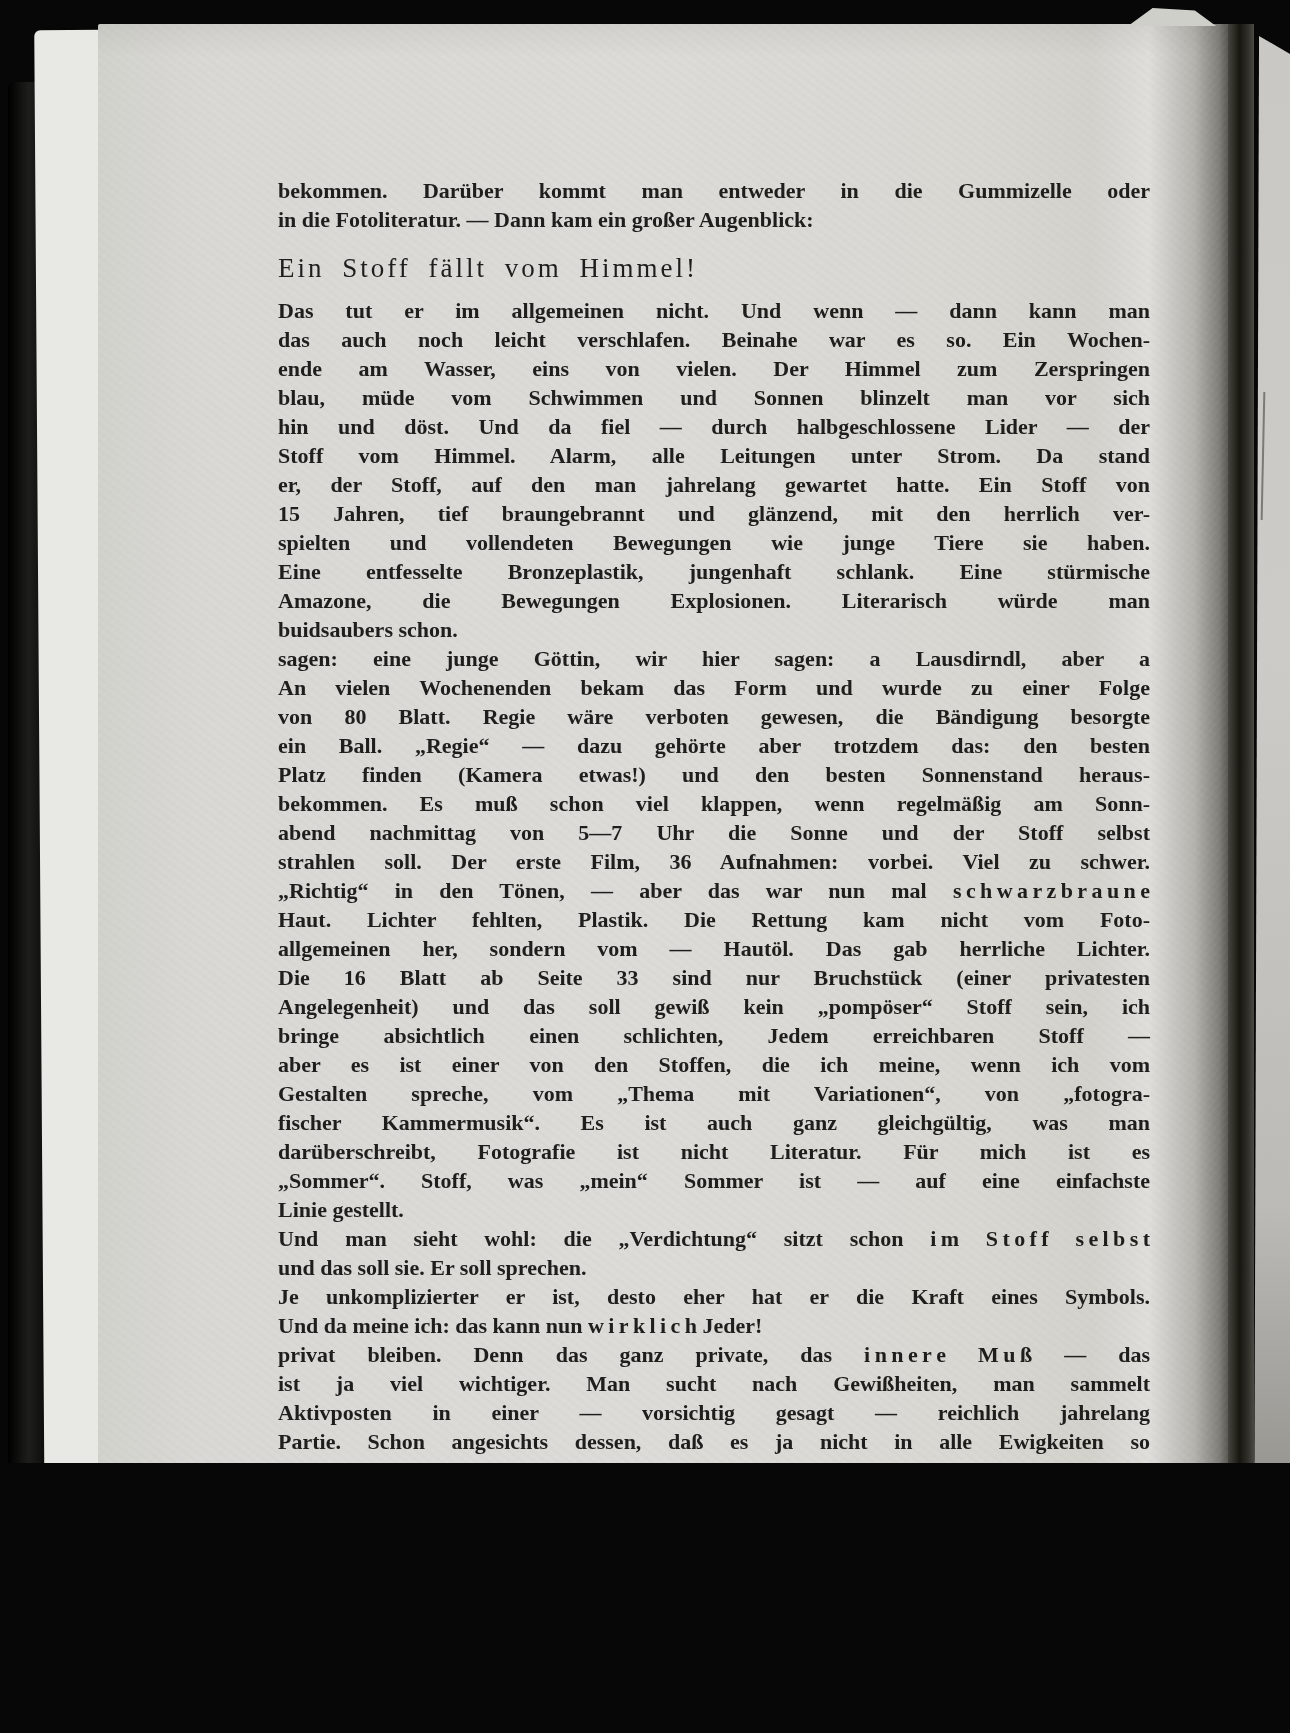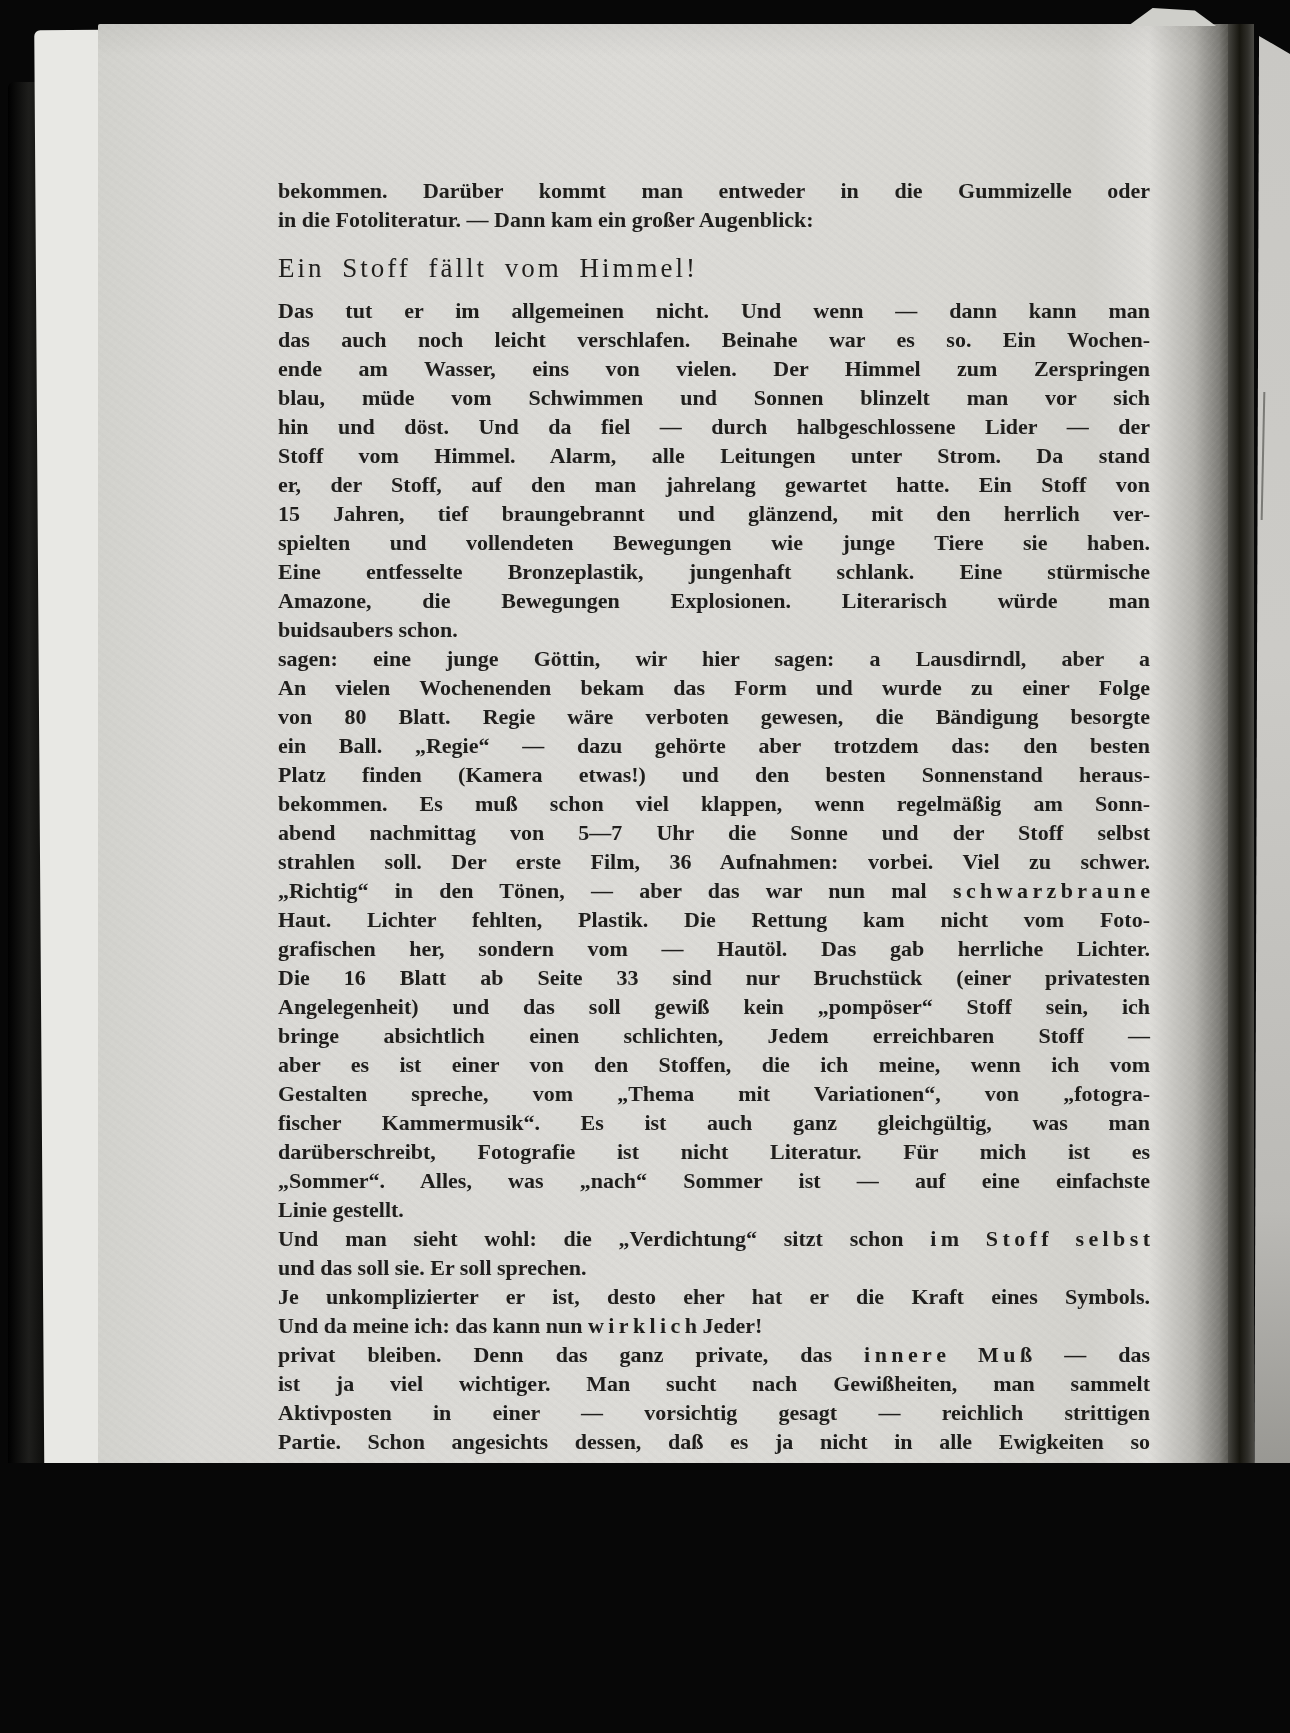--- a/index.html
+++ b/index.html
@@ -116,37 +116,37 @@
           <div class="line">sagen: eine junge Göttin, wir hier sagen: a Lausdirndl, aber a</div>
           <div class="line">An vielen Wochenenden bekam das Form und wurde zu einer Folge</div>
           <div class="line">von 80 Blatt. Regie wäre verboten gewesen, die Bändigung besorgte</div>
           <div class="line">ein Ball. „Regie“ — dazu gehörte aber trotzdem das: den besten</div>
           <div class="line">Platz finden (Kamera etwas!) und den besten Sonnenstand heraus-</div>
           <div class="line">bekommen. Es muß schon viel klappen, wenn regelmäßig am Sonn-</div>
           <div class="line">abend nachmittag von 5—7 Uhr die Sonne und der Stoff selbst</div>
           <div class="line">strahlen soll. Der erste Film, 36 Aufnahmen: vorbei. Viel zu schwer.</div>
           <div class="line">„Richtig“ in den Tönen, — aber das war nun mal s c h w a r z b r a u n e</div>
           <div class="line">Haut.  Lichter fehlten, Plastik.  Die Rettung kam nicht vom Foto-</div>
-          <div class="line">grafischen her, sondern vom — Hautöl. Das gab herrliche Lichter.</div>
+          <div class="line">allgemeinen her, sondern vom — Hautöl. Das gab herrliche Lichter.</div>
           <div class="line">Die 16 Blatt ab Seite 33 sind nur Bruchstück (einer privatesten</div>
           <div class="line">Angelegenheit) und das soll gewiß kein „pompöser“ Stoff sein, ich</div>
           <div class="line">bringe absichtlich einen schlichten, Jedem erreichbaren Stoff —</div>
           <div class="line">aber es ist einer von den Stoffen, die ich meine, wenn ich vom</div>
           <div class="line">Gestalten spreche, vom „Thema mit Variationen“, von „fotogra-</div>
           <div class="line">fischer Kammermusik“.  Es ist auch ganz gleichgültig, was man</div>
           <div class="line">darüberschreibt, Fotografie ist nicht Literatur.  Für mich ist es</div>
-          <div class="line">„Sommer“. Alles, was „nach“ Sommer ist — auf eine einfachste</div>
+          <div class="line">„Sommer“. Stoff, was „mein“ Sommer ist — auf eine einfachste</div>
           <div class="line last">Linie gestellt.</div>
           <div class="line">Und man sieht wohl: die „Verdichtung“ sitzt schon i m S t o f f s e l b s t</div>
           <div class="line last">und das soll sie.  Er soll sprechen.</div>
           <div class="line">Je unkomplizierter er ist, desto eher hat er die Kraft eines Symbols.</div>
           <div class="line last">Und da meine ich: das kann nun w i r k l i c h Jeder!</div>
           <div class="line">privat bleiben.  Denn das ganz private, das i n n e r e M u ß — das</div>
           <div class="line">ist ja viel wichtiger. Man sucht nach Gewißheiten, man sammelt</div>
-          <div class="line">Aktivposten in einer — vorsichtig gesagt — reichlich strittigen</div>
+          <div class="line">Aktivposten in einer — vorsichtig gesagt — reichlich jahrelang</div>
           <div class="line">Partie. Schon angesichts dessen, daß es ja nicht in alle Ewigkeiten so</div>
           <div class="line last">weitergeht.</div>
         </div>
     </div>
 
     <div class="pagenum">30</div>
     <div class="star">★</div>
   </div>
 
   <div class="corner-notch"></div>

